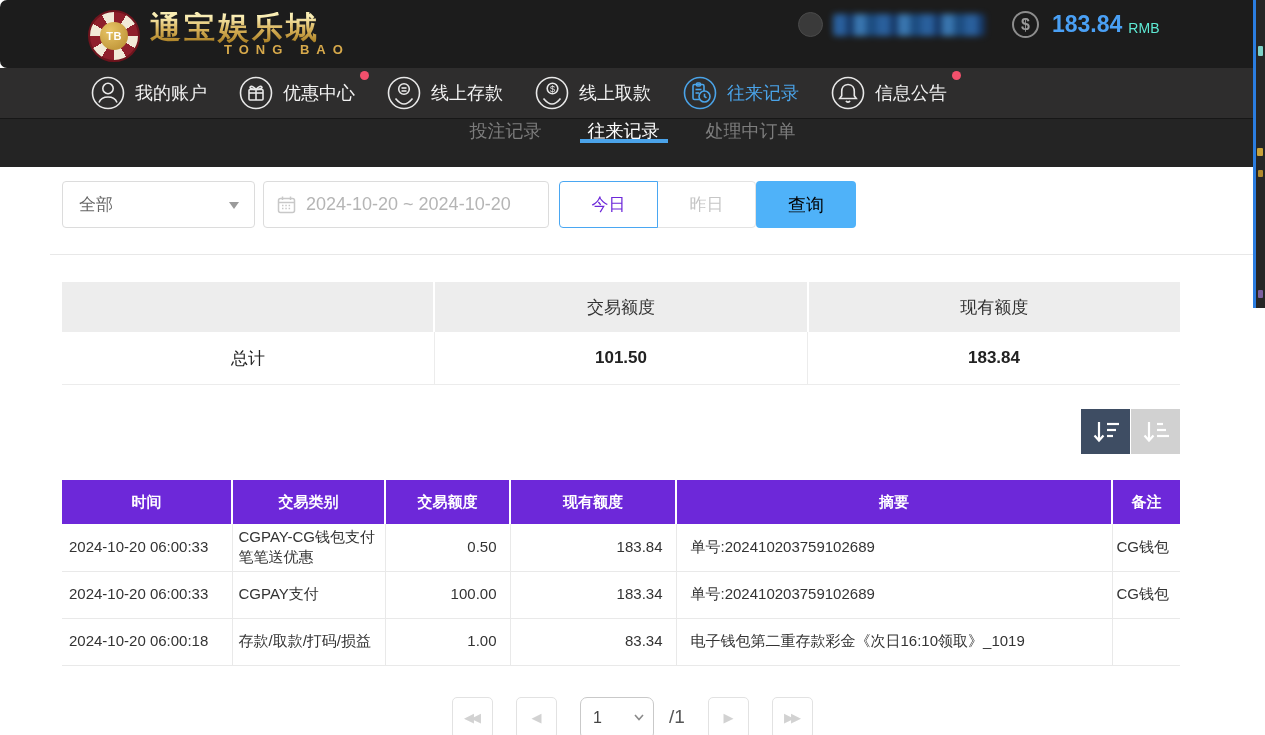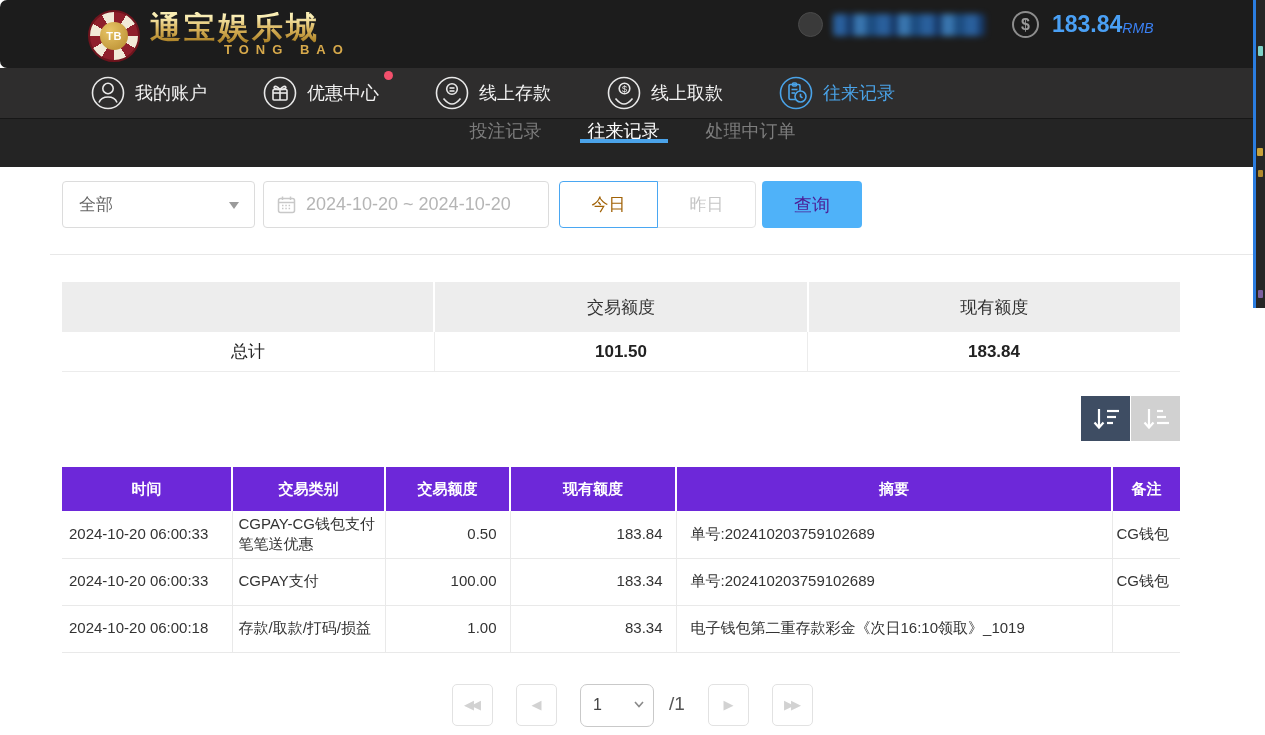--- a/index.html
+++ b/index.html
@@ -29,24 +29,24 @@
 
   .userarea { position:absolute; left:798px; top:12px; display:flex; align-items:center; }
   .avatar { width:25px; height:25px; border-radius:50%; background:#3a3a3a; border:1px solid #4a4a4a; }
   .nameblur { width:152px; height:22px; margin-left:10px; border-radius:3px;
     background:repeating-linear-gradient(90deg,#2d6cb4 0 13px,#163e74 13px 21px,#3f86c9 21px 33px,#1d5592 33px 44px);
     filter:blur(3px); opacity:.85; }
   .balance { position:absolute; left:1012px; top:11px; display:flex; align-items:center; }
   .coin { width:27px; height:27px; border-radius:50%; border:2px solid #8d8d8d; color:#9a9a9a;
     display:flex; align-items:center; justify-content:center; font-size:16px; font-weight:bold; }
   .bal-amount { margin-left:13px; font-size:23px; font-weight:600; color:#4aa0f5; }
-  .bal-cur { margin-top:6px; font-size:14px; color:#3b82f6;font-style:italic; }
-
-  
-  .navbar { height:51px; background:#2e2d2d; display:flex; align-items:center; padding-left:90px; gap:55px;
+  .bal-cur { margin-left:6px; margin-top:6px; font-size:14px; color:#5eead4; }
+
+  
+  .navbar { height:51px; background:#2e2d2d; display:flex; align-items:center; padding-left:90px; gap:31px;
     border-bottom:1px solid #171717; }
   .nav-item { display:flex; align-items:center; gap:9px; color:#f2f2f2; font-size:18px; position:relative; cursor:pointer; }
   .nav-item.active { color:#4aa3e8; }
   .nav-item svg { display:block; }
   .nav-badge { position:absolute; right:-14px; top:-4px; width:9px; height:9px; border-radius:50%; background:#f3506c; }
 
   
   .subtabs { height:48px; background:#242424; display:flex; justify-content:center; align-items:flex-start; gap:46px; }
   .subtab { color:#7d7d7d; font-size:18px; display:flex; align-items:center; position:relative; cursor:pointer; }
   .subtab.active { color:#fff; }
@@ -59,33 +59,33 @@
     display:flex; align-items:center; padding:0 16px; color:#666; font-size:17px; cursor:pointer; position:relative; }
   .f-caret { position:absolute; right:15px; top:20px; width:0; height:0;
     border-left:5px solid transparent; border-right:5px solid transparent; border-top:7px solid #9b9b9b; }
   .f-date { width:286px; height:47px; border:1px solid #dcdcdc; border-radius:4px; margin-left:8px;
     display:flex; align-items:center; padding:0 13px; gap:10px; color:#b5b5b5; font-size:18px; cursor:pointer; }
   .btn-group { display:flex; margin-left:10px; }
   .q-btn { width:99px; height:47px; background:#fff; border:1px solid #e3e3e3; color:#c6c6c6;
     font-size:17px; display:flex; align-items:center; justify-content:center; cursor:pointer; margin-left:-1px; }
   .q-btn:first-child { margin-left:0; border-radius:4px 0 0 4px; }
   .q-btn:last-child { border-radius:0 4px 4px 0; }
-  .q-btn.active { border:1px solid #4aa7f2; color:#a16207; z-index:2; }
-  .search-btn { width:100px; height:47px; margin-left:6px; background:#4fb2f9; border:none; border-radius:4px;
-    color:#4c1d95; font-size:18px; cursor:pointer; }
+  .q-btn.active { border:1px solid #4aa7f2; color:#6d28d9; z-index:2; }
+  .search-btn { width:100px; height:47px; margin-left:0; background:#4fb2f9; border:none; border-radius:4px;
+    color:#000000; font-size:18px; cursor:pointer; }
 
   .divider { margin:26px 0 0 50px; border-top:1px solid #e8e8e8; }
 
   
   .summary { margin:27px 85px 0 62px; width:1118px; }
   .sum-head { display:flex; height:50px; }
   .sum-head .cell { flex:1; background:#ededed; display:flex; align-items:center; justify-content:center;
     font-size:17px; color:#333; }
   .sum-head .cell + .cell { margin-left:2px; }
-  .sum-body { display:flex; height:40px; border-bottom:1px solid #ececec; }
+  .sum-body { display:flex; height:53px; border-bottom:1px solid #ececec; }
   .sum-body .cell { flex:1; display:flex; align-items:center; justify-content:center; font-size:17px; color:#222; }
   .sum-body .cell + .cell { border-left:1px solid #ececec; }
   .sum-body .num { font-weight:600; }
 
   
   .sortbar { display:flex; justify-content:flex-end; margin:24px 85px 0 0; gap:1px; }
   .sort-btn { width:49px; height:45px; border:none; display:flex; align-items:center; justify-content:center; cursor:pointer; }
   .sort-btn.dark { background:#3e4d63; }
   .sort-btn.light { background:#d1d1d1; }
 
@@ -194,20 +194,29 @@
       <svg width="36" height="36" viewBox="0 0 36 36" fill="none" stroke="#4aa3e8" stroke-width="1.6">
         <circle cx="18" cy="18" r="15.5"></circle>
           <rect x="11" y="9.5" width="11" height="15" rx="1.5"></rect>
         <rect x="14.5" y="8" width="4" height="3" rx="1"></rect>
         <line x1="13.5" y1="14.5" x2="19.5" y2="14.5"></line>
           <line x1="13.5" y1="18" x2="17" y2="18"></line>
         <circle cx="22.5" cy="21.5" r="5.5" fill="#2e2d2d"></circle>
           <path d="M22.5 18.8 v2.7 l2 1.4"></path>
       </svg>
       <span>往来记录</span>
+    </div>
+    <div class="nav-item">
+      <svg width="36" height="36" viewBox="0 0 36 36" fill="none" stroke="#e8e8e8" stroke-width="1.6">
+        <circle cx="18" cy="18" r="15.5"></circle>
+        <path d="M18 9.5 c-4.6 0 -6.3 3.6 -6.3 7 v4.2 l-2 2.8 h16.6 l-2 -2.8 v-4.2 c0 -3.4 -1.7 -7 -6.3 -7 z"></path>
+        <path d="M16 25.8 a2.2 2.2 0 0 0 4 0"></path>
+      </svg>
+      <span>信息公告</span>
+      <span class="nav-badge"></span>
     </div>
   </div>
 
   <div class="subtabs">
     <div class="subtab">投注记录</div>
     <div class="subtab active">往来记录</div>
     <div class="subtab">处理中订单</div>
   </div>
 
   <div class="filter-row">

